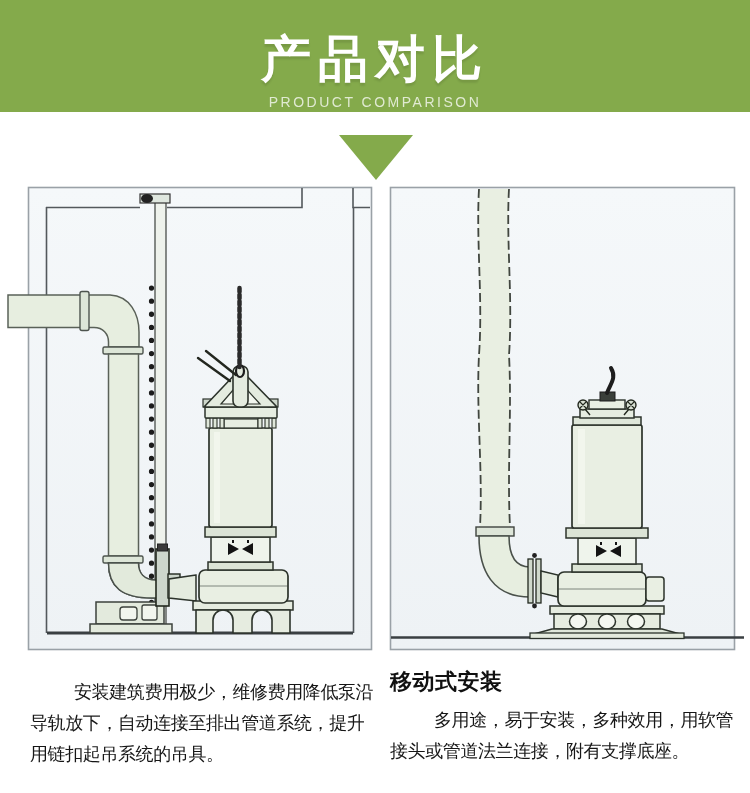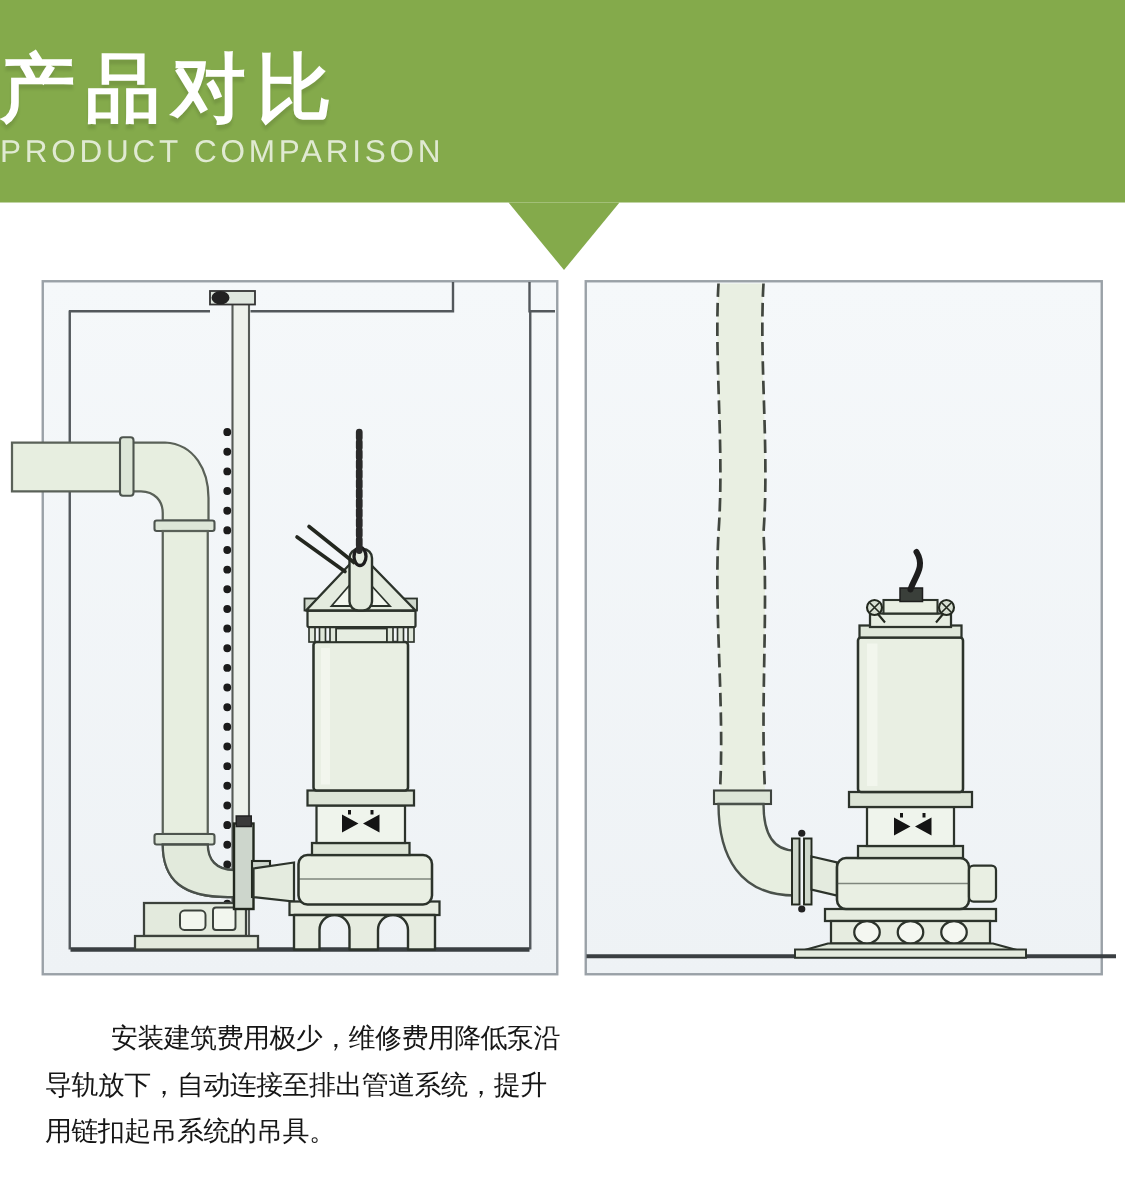--- a/index.html
+++ b/index.html
@@ -6,32 +6,33 @@
   .page{
     position:relative;
     width:750px;height:793px;
     margin:0 auto;
     background:#ffffff;
     font-family:"Liberation Sans","DejaVu Sans",sans-serif;
     overflow:hidden;
   }
   
   .banner{
-    position:absolute;left:0;top:0;width:750px;height:135px;
+    position:absolute;left:0;top:0;width:750px;height:112px;
     background:#84aa4b;
+    text-align:center;
   }
   .banner-title{
     margin:0;padding-top:33px;
     font-size:50px;line-height:52px;font-weight:700;
     color:#ffffff;letter-spacing:7px;
     text-shadow:0 3px 2px rgba(0,0,0,0.10);
   }
   .banner-subtitle{
     margin:6px 0 0;
-    font-size:21px;line-height:22px;font-weight:400;
+    font-size:14px;line-height:22px;font-weight:400;
     color:rgba(255,255,255,0.75);letter-spacing:2.5px;
   }
   .banner-pointer{
     position:absolute;left:339px;top:135px;
     width:0;height:0;
     border-left:37px solid transparent;
     border-right:37px solid transparent;
     border-top:45px solid #84aa4b;
   }
   
@@ -196,14 +197,19 @@
         <path d="M607,393 C610,384 617,378 611,368" stroke="#1d1d1d" stroke-width="4" stroke-linecap="round" fill="none"></path>
       </g>
     </g>
   </svg>
 
   <div class="section section-left">
     <p>安装建筑费用极少，维修费用降低泵沿
 导轨放下，自动连接至排出管道系统，提升
 用链扣起吊系统的吊具。</p>
   </div>
+  <div class="section section-right">
+    <h2>移动式安装</h2>
+    <p>多用途，易于安装，多种效用，用软管
+接头或管道法兰连接，附有支撑底座。</p>
+  </div>
 
 </div>
 
 </body></html>

